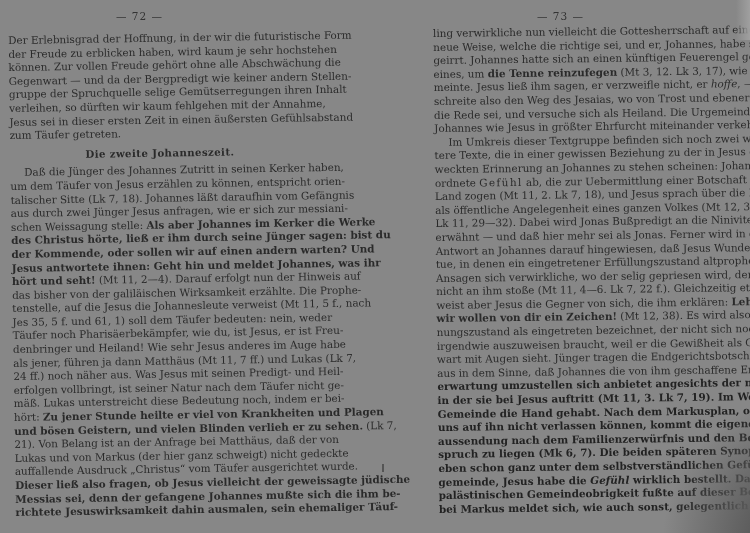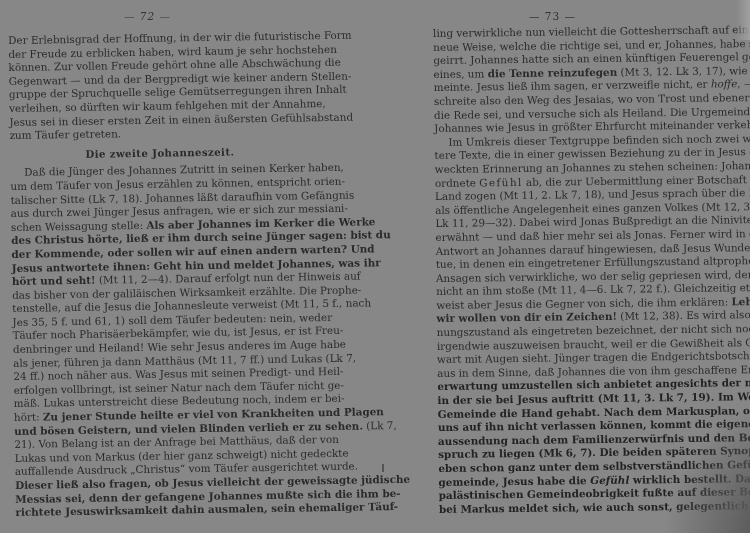--- a/index.html
+++ b/index.html
@@ -11,22 +11,22 @@
     position: relative;
   }
   .spread { position: absolute; inset: 0; }
   .page { position: absolute; top: 0; }
   .page-left { left: 0; width: 375px; }
   .page-right { left: 375px; width: 375px; }
   .folio {
     position: absolute; top: 10px;
     font-size: 10.5px; letter-spacing: 1px; color: #333;
   }
-  .page-left .folio { left: 124px; font-style: italic; }
-  .page-right .folio { left: 154px; }
+  .page-left .folio { left: 116px; }
+  .page-right .folio { left: 162px; }
   .lines { position: absolute; margin: 0; padding: 0; list-style: none; }
   .page-left .lines { left: 8px; top: 34px; width: 300px; }
   .page-right .lines { left: 58px; top: 27px; width: 290px; }
   .line {
     display: block; white-space: nowrap;
     font-size: 10.4px; line-height: 13.6px; height: 13.6px;
     text-align: justify; text-align-last: justify;
     transform-origin: left center;
   }
   .line.last { text-align-last: left; }

